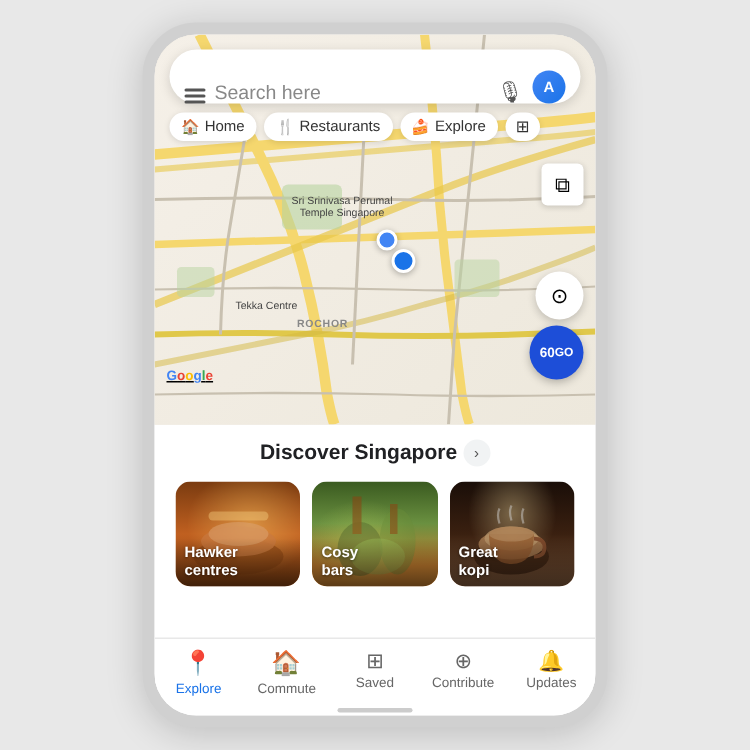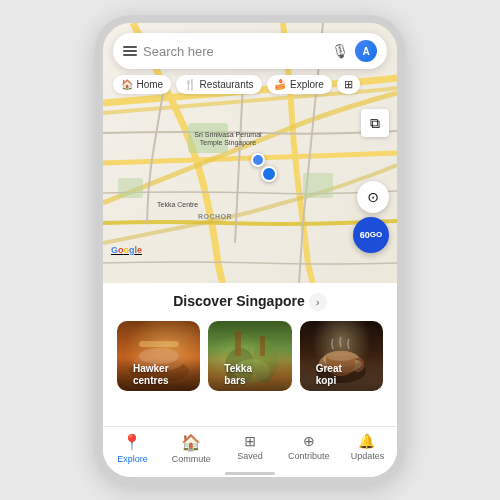--- a/index.html
+++ b/index.html
@@ -50,21 +50,21 @@
     
     .search-bar {
       position: absolute;
       top: 10px;
       left: 10px;
       right: 10px;
       height: 36px;
       background: #fff;
       border-radius: 20px;
       display: flex;
-      align-items: center;
+      align-items: flex-end;
       padding: 0 10px;
       box-shadow: 0 2px 8px rgba(0,0,0,0.15);
       z-index: 10;
       gap: 6px;
     }
     .search-bar .menu-icon {
       font-size: 14px;
       color: #555;
       display: flex;
       flex-direction: column;
@@ -315,21 +315,21 @@
     .great-visual {
       background:
         radial-gradient(ellipse at 50% 30%, rgba(200,180,130,0.5) 0%, transparent 50%),
         linear-gradient(180deg, #1a0e08 0%, #3a2010 50%, #8a6040 100%);
     }
     .card-label-area {
       position: absolute;
       bottom: 0;
       left: 0;
       right: 0;
-      padding: 4px 16px;
+      padding: 4px 6px;
       background: linear-gradient(transparent, rgba(0,0,0,0.55));
       border-radius: 0 0 10px 10px;
     }
     .card-label {
       font-size: 10px;
       color: #fff;
       font-weight: 600;
       line-height: 1.2;
       text-shadow: 0 1px 2px rgba(0,0,0,0.5);
     }
@@ -478,21 +478,21 @@
             <svg width="80" height="70" viewBox="0 0 80 70" xmlns="http://www.w3.org/2000/svg" opacity="0.7">
               <ellipse cx="30" cy="45" rx="15" ry="18" fill="#556b2f" opacity="0.7"></ellipse>
               <ellipse cx="55" cy="40" rx="12" ry="22" fill="#6b8c3a" opacity="0.6"></ellipse>
               <ellipse cx="42" cy="50" rx="18" ry="12" fill="#8fbc5a" opacity="0.5"></ellipse>
               <rect x="25" y="10" width="6" height="25" fill="#8B4513" opacity="0.8"></rect>
               <rect x="50" y="15" width="5" height="20" fill="#8B4513" opacity="0.8"></rect>
             </svg>
           </div>
           <div class="card-label-area">
             <div class="card-label">
-              <span>Tekka</span><br>
+              <span>Cosy</span><br>
               <span>bars</span>
             </div>
           </div>
         </div>
 
         <div class="category-card">
           <div class="card-bg great-visual card-visual">
             <svg width="80" height="70" viewBox="0 0 80 70" xmlns="http://www.w3.org/2000/svg" opacity="0.8">
               <ellipse cx="40" cy="50" rx="25" ry="12" fill="#3a2010" opacity="0.9"></ellipse>
               <ellipse cx="40" cy="42" rx="22" ry="10" fill="#c09060" opacity="0.8"></ellipse>

